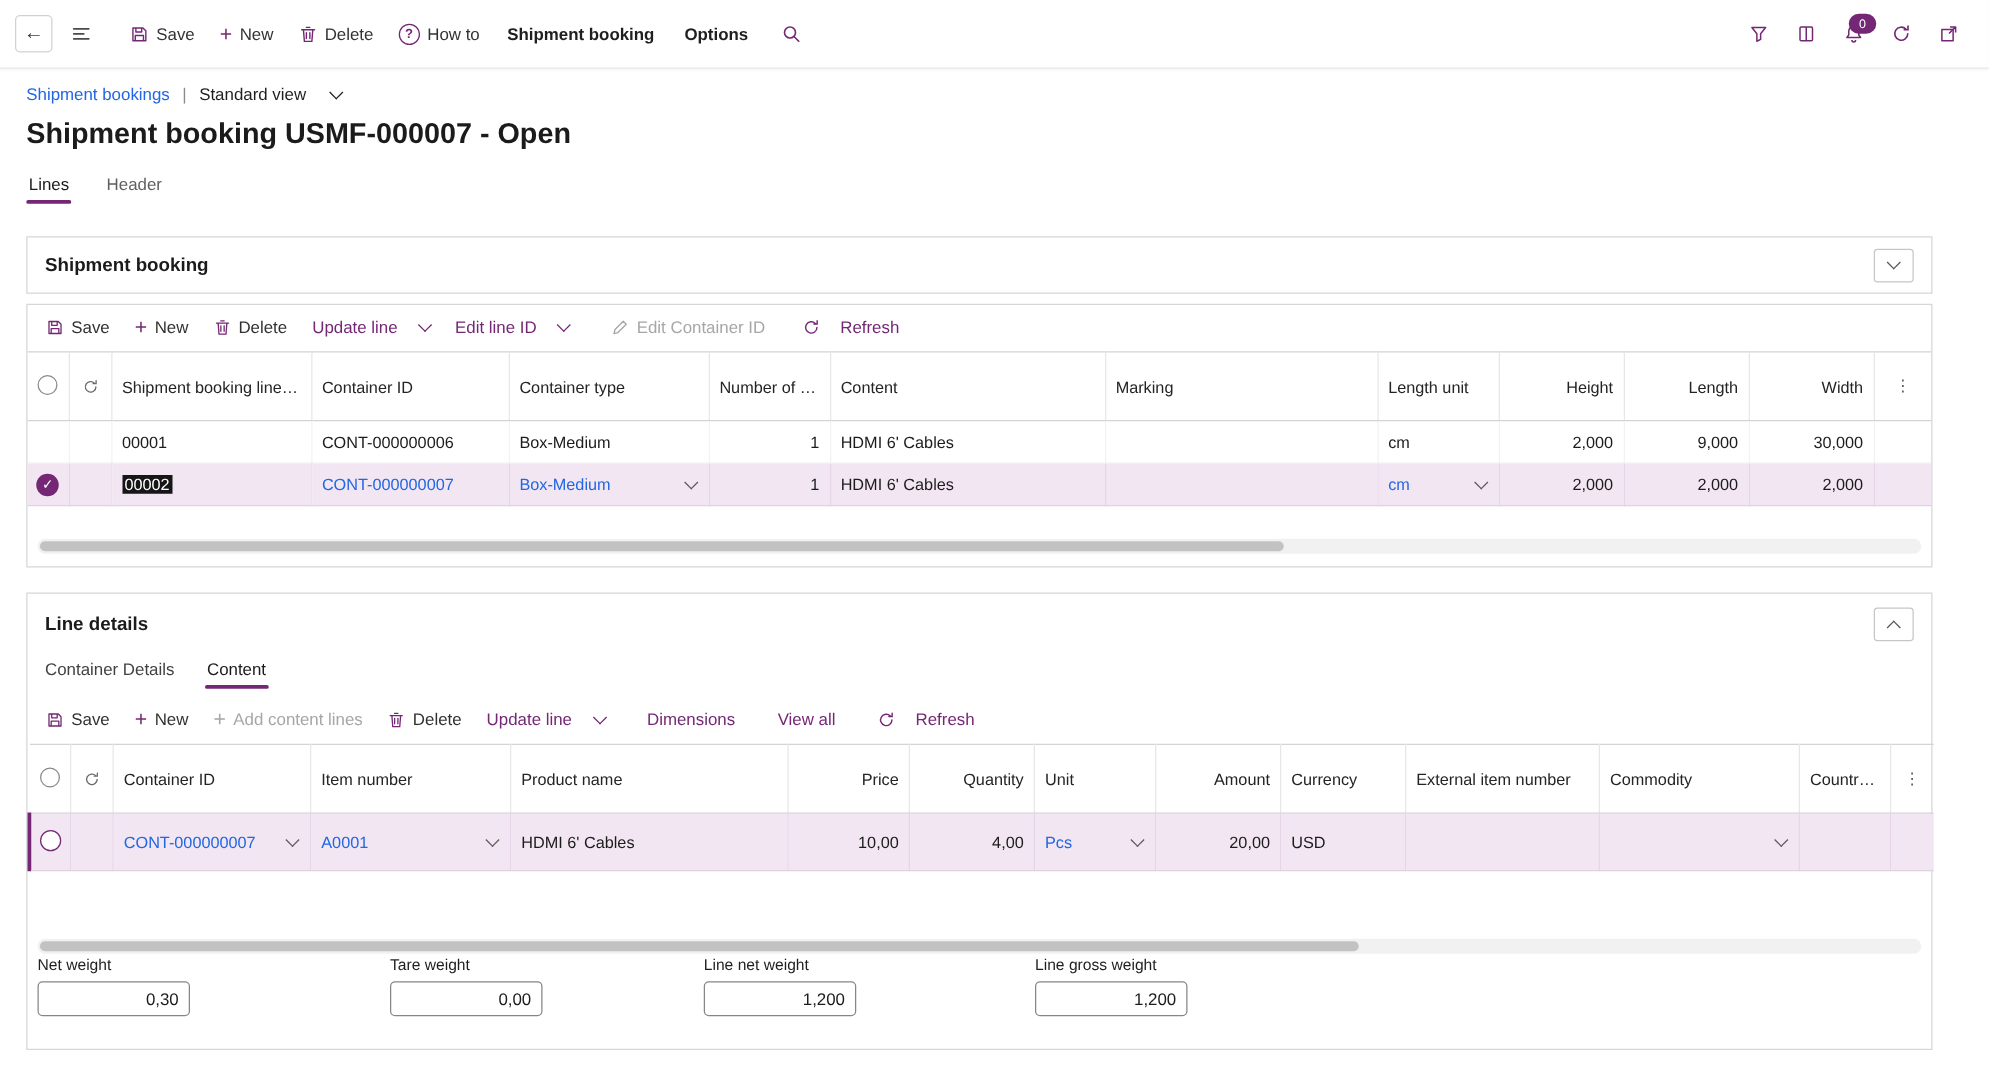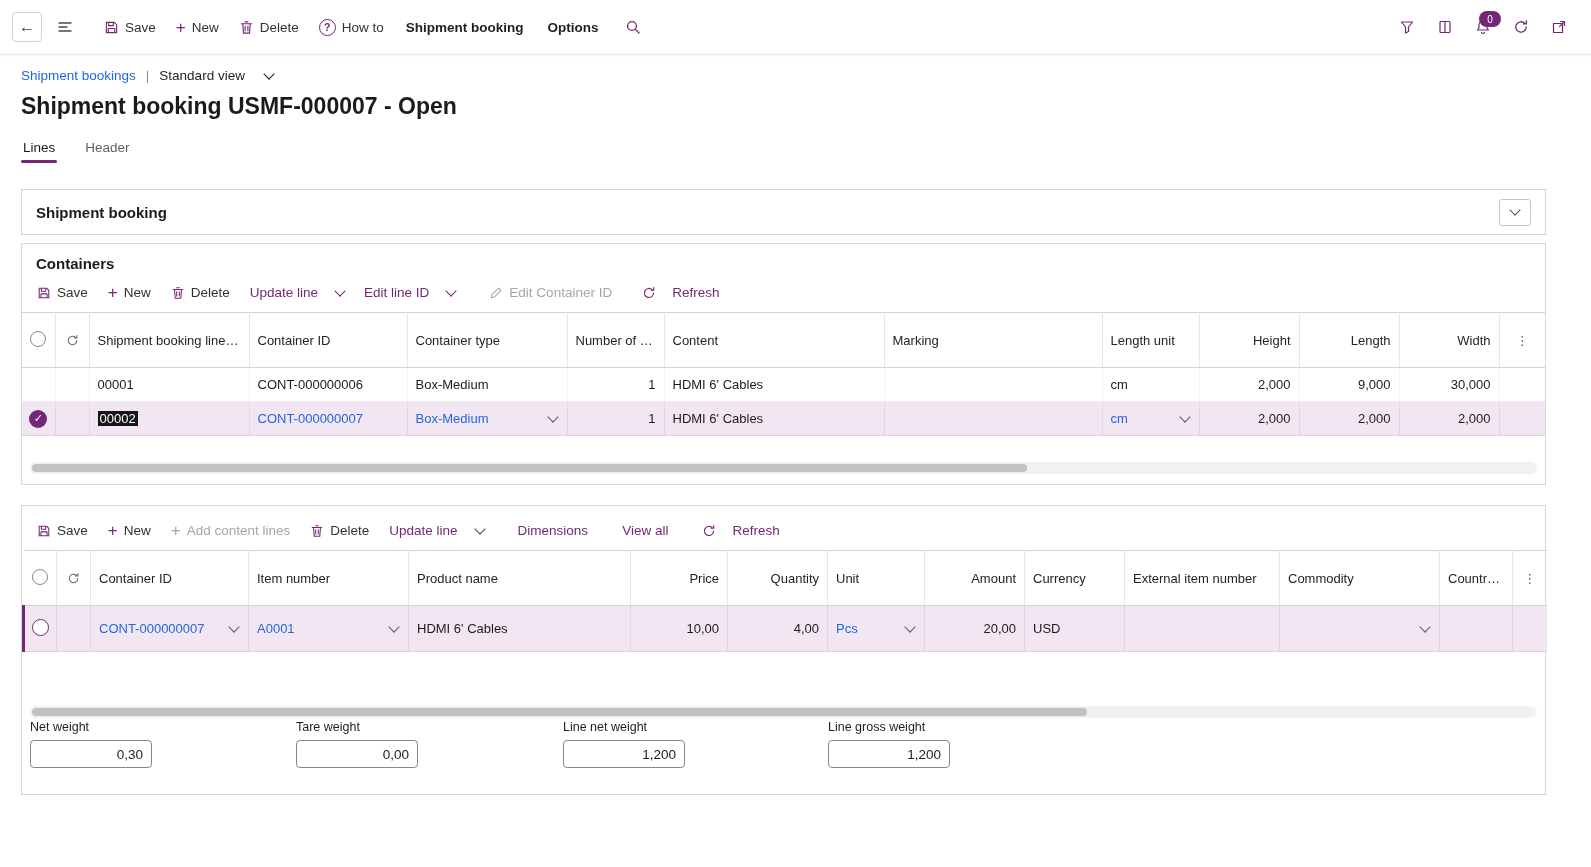--- a/index.html
+++ b/index.html
@@ -212,23 +212,20 @@
 </nav>
 
 <section class="panel collapsed-row">
   <span class="sec-title">Shipment booking</span>
   <button class="collapse-btn">
     <span class="chev"></span>
   </button>
 </section>
 
 <section class="panel containers-panel">
-  <div class="sec-head">
-    <span class="sec-title">Containers</span>
-  </div>
 
   <div class="sec-toolbar">
     <button class="tbtn">
       <span class="ticon">
         <svg width="14" height="14" viewBox="0 0 16 16" fill="none" stroke="currentColor" stroke-width="1.2" stroke-linejoin="round">
             <path d="M2.5 2.5h8.5l2.5 2.5v8.5H2.5z"></path>
             <path d="M5 2.5v3.5h5V2.5"></path>
             <path d="M4.5 13.5V9h7v4.5"></path>
           </svg>
       </span>
@@ -359,21 +356,35 @@
     </tbody>
   </table>
 
   <div class="grid-spacer-sm"></div>
   <div class="hscroll">
     <div class="thumb" style="width:66%;"></div>
   </div>
 </section>
 
 <section class="panel details-panel">
-
+  <div class="sec-head">
+    <span class="sec-title">Line details</span>
+    <button class="collapse-btn">
+      <span class="chev up"></span>
+    </button>
+  </div>
+
+  <div class="sub-tabs">
+    <div class="stab">
+      <span>Container Details</span>
+    </div>
+    <div class="stab active">
+      <span>Content</span>
+    </div>
+  </div>
 
   <div class="sec-toolbar" style="padding-top:12px;">
     <button class="tbtn">
       <span class="ticon">
         <svg width="14" height="14" viewBox="0 0 16 16" fill="none" stroke="currentColor" stroke-width="1.2" stroke-linejoin="round">
             <path d="M2.5 2.5h8.5l2.5 2.5v8.5H2.5z"></path>
             <path d="M5 2.5v3.5h5V2.5"></path>
             <path d="M4.5 13.5V9h7v4.5"></path>
           </svg>
       </span>
@@ -501,21 +512,21 @@
   <div class="grid-spacer-lg"></div>
   <div class="hscroll">
     <div class="thumb" style="width:70%;"></div>
   </div>
 
   <div class="fields-row">
     <div class="fgroup" style="left:8px;">
       <span class="flabel">Net weight</span>
       <div class="finput">0,30</div>
     </div>
-    <div class="fgroup" style="left:274px;">
+    <div class="fgroup" style="left:290px;">
       <span class="flabel">Tare weight</span>
       <div class="finput">0,00</div>
     </div>
     <div class="fgroup" style="left:541px;">
       <span class="flabel">Line net weight</span>
       <div class="finput">1,200</div>
     </div>
     <div class="fgroup" style="left:806px;">
       <span class="flabel">Line gross weight</span>
       <div class="finput">1,200</div>

